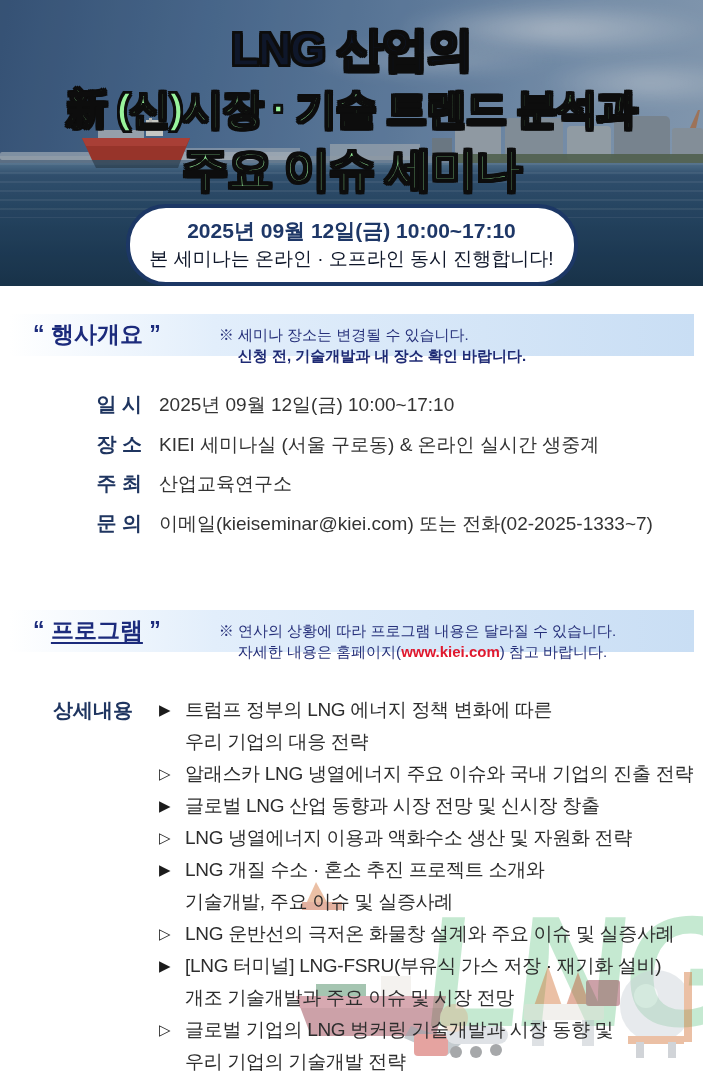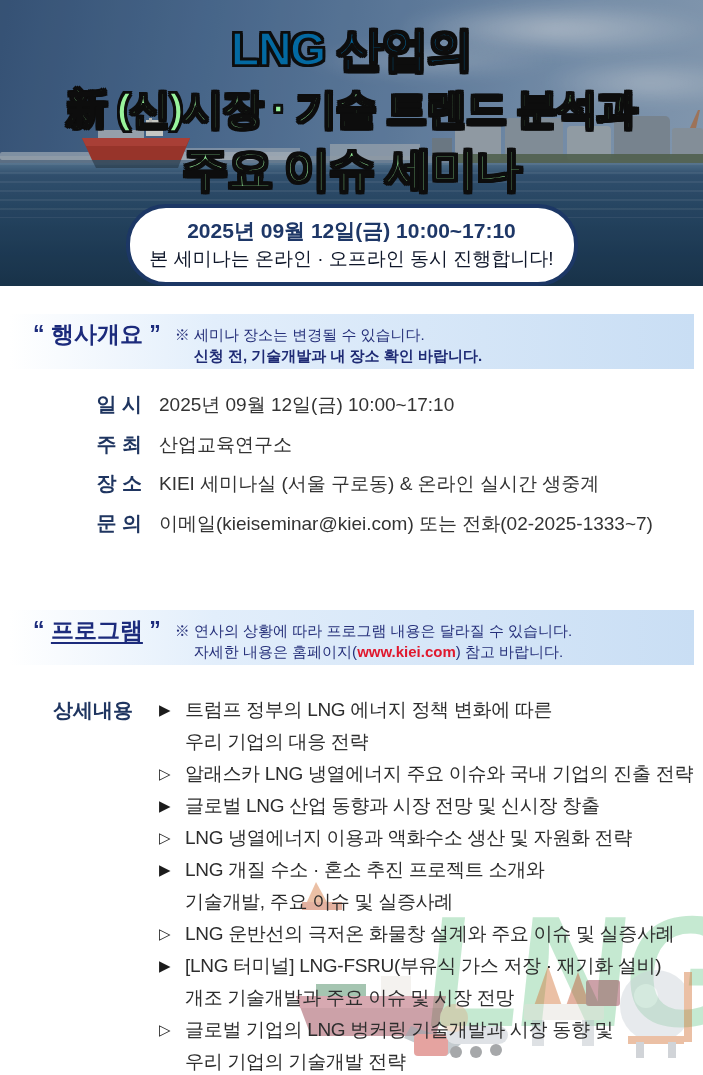--- a/index.html
+++ b/index.html
@@ -45,23 +45,23 @@
   .badge {
     position:absolute; top:204px; left:50%; transform:translateX(-50%);
     width:452px; background:#ffffff; border:4px solid #1c3765; border-radius:40px;
     text-align:center; padding:8px 10px 10px;
   }
   .badge .b1 { font-size:21px; font-weight:700; color:#1e3767; line-height:30px; }
   .badge .b2 { font-size:19px; color:#0f172a; line-height:26px; }
 
   
   .banner {
-    position:absolute; left:9px; width:685px; height:55px;
+    position:absolute; left:9px; width:685px; height:42px;
     background:linear-gradient(90deg,#ffffff 0%,#e2eefb 30%,#c9def4 100%);
-    display:flex; align-items:flex-start; padding:7px 0 0 24px;
+    display:flex; align-items:flex-start; padding:7px 0 0 24px;gap:44px;
   }
   .banner.overview { top:314px; }
   .banner.program  { top:610px; }
   .banner-title { font-size:23px; font-weight:700; color:#1c2b7c; white-space:nowrap; line-height:26px; }
   .banner-title .underlined { text-decoration:underline; text-underline-offset:4px; text-decoration-thickness:2px; }
   .banner-notes { margin-left:14px; padding-top:3px; }
   .note1 { font-size:15px; color:#26307a; line-height:21px; }
   .note2 { font-size:15px; color:#1e2a74; font-weight:700; line-height:22px; margin-left:19px; }
   .note2.prg { font-weight:400; color:#26307a; }
   .link-blue { color:#0a62e8; font-weight:700; }
@@ -125,21 +125,21 @@
       <rect x="68" y="2" width="17" height="16" fill="#e9e7e1"></rect>
       <rect x="71" y="0" width="3" height="6" fill="#d8d5cd"></rect>
       <rect x="20" y="12" width="46" height="8" fill="#c9cdd0" opacity=".8"></rect>
       <path d="M4 20 L112 20 L103 42 L14 42 Z" fill="#b23a2c"></path>
       <path d="M4 20 L112 20 L108 28 L8 28 Z" fill="#c6473a"></path>
       <path d="M14 42 L103 42 L100 50 L18 50 Z" fill="#27343f" opacity=".55"></path>
     </svg>
     <div class="hero-shade"></div>
 
     <div class="hero-title">
-      <div class="ht1" style="color: #0369a1;">LNG 산업의</div>
+      <div class="ht1" style="color: #0f172a;">LNG 산업의</div>
       <div class="ht2" style="color: rgb(152, 244, 156);">新 (신)시장 · 기술 트렌드 분석과</div>
       <div class="ht3" style="color: rgb(152, 244, 156);">주요 이슈 세미나</div>
     </div>
 
     <div class="badge">
       <div class="b1">2025년 09월 12일(금) 10:00~17:10</div>
       <div class="b2">본 세미나는 온라인 · 오프라인 동시 진행합니다!</div>
     </div>
   </div>
 
@@ -150,26 +150,26 @@
       <div class="note2">신청 전, 기술개발과 내 장소 확인 바랍니다.</div>
     </div>
   </div>
 
   <div class="info">
     <div class="row">
       <div class="lbl">일 시</div>
       <div class="val">2025년 09월 12일(금) 10:00~17:10</div>
     </div>
     <div class="row">
+      <div class="lbl">장 소</div>
+      <div class="val">KIEI 세미나실 (서울 구로동) &amp; 온라인 실시간 생중계</div>
+    </div>
+    <div class="row">
       <div class="lbl">주 최</div>
       <div class="val">산업교육연구소</div>
-    </div>
-    <div class="row">
-      <div class="lbl">장 소</div>
-      <div class="val">KIEI 세미나실 (서울 구로동) &amp; 온라인 실시간 생중계</div>
     </div>
     <div class="row">
       <div class="lbl">문 의</div>
       <div class="val">이메일(kieiseminar@kiei.com) 또는 전화(02-2025-1333~7)</div>
     </div>
   </div>
 
   <div class="banner program">
     <div class="banner-title"><span>“ </span><span class="underlined">프로그램</span><span> ”</span></div>
     <div class="banner-notes">

